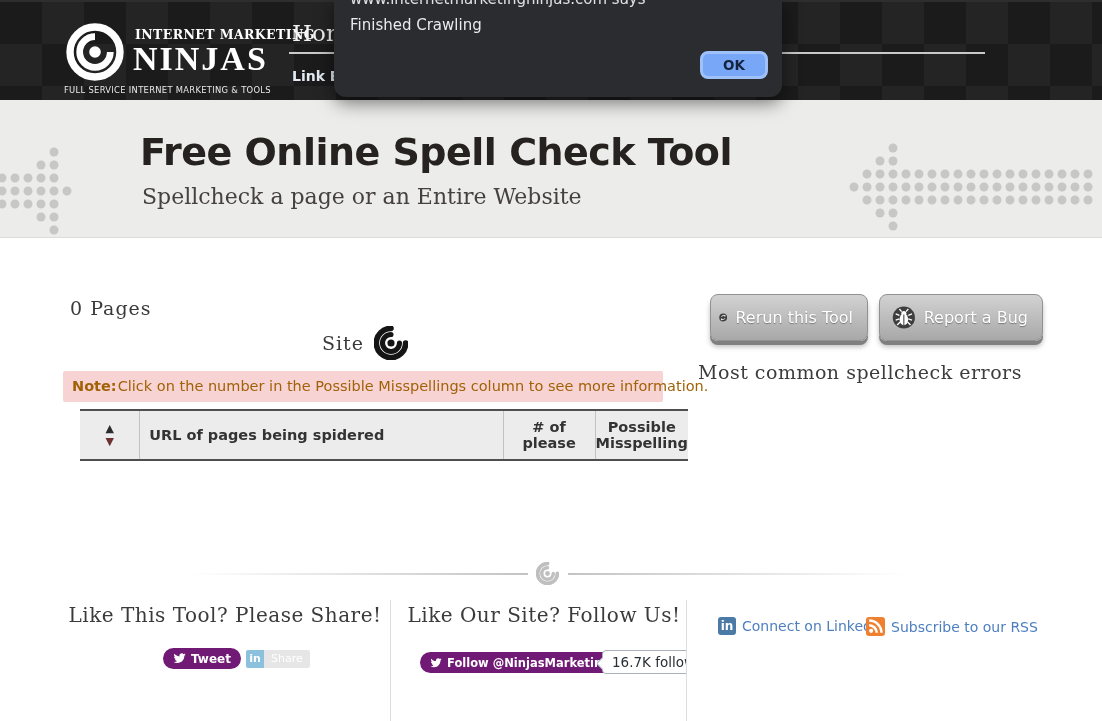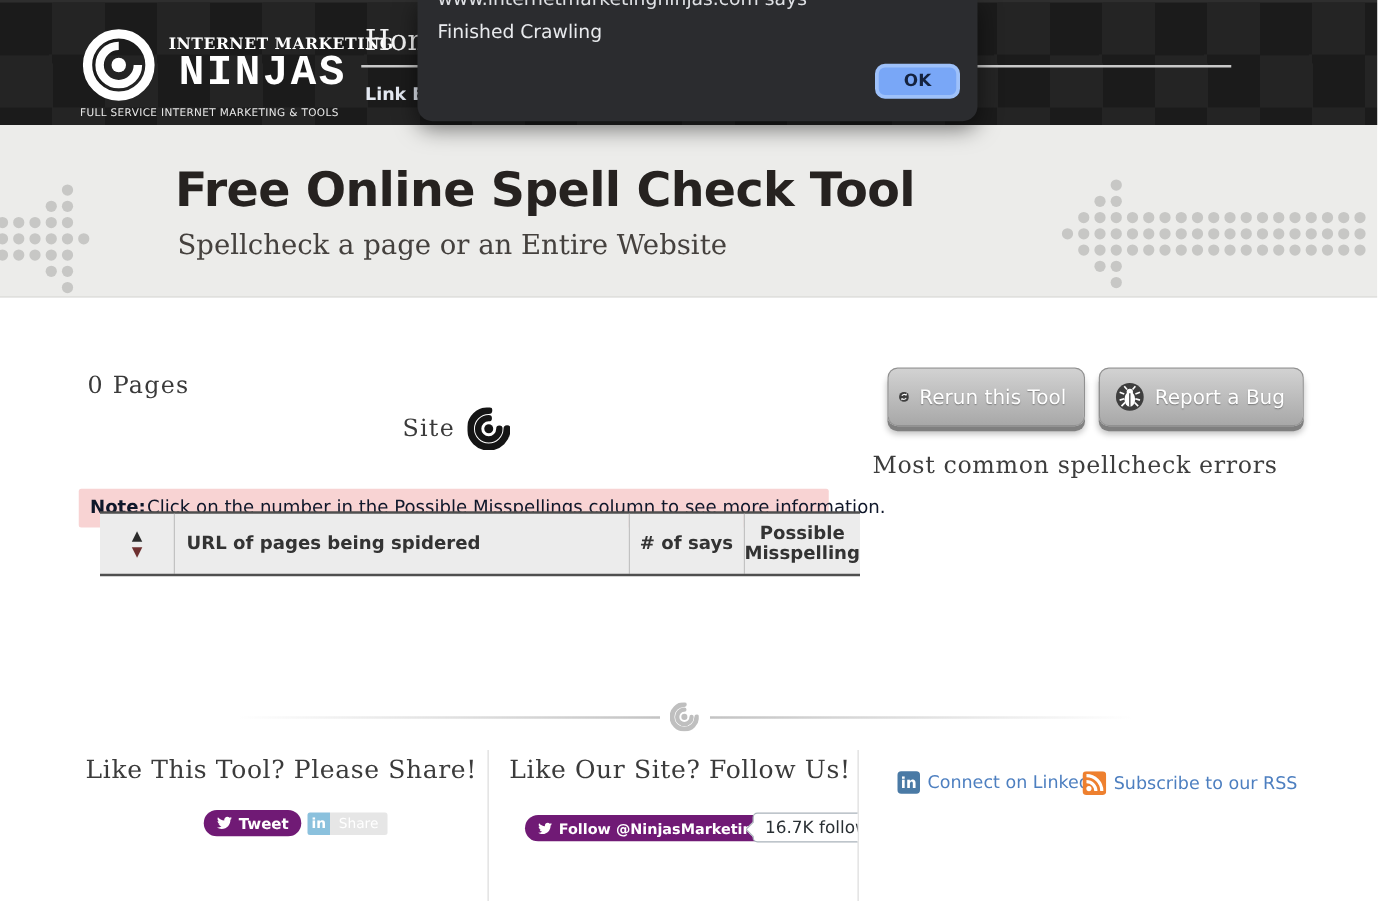--- a/index.html
+++ b/index.html
@@ -17,22 +17,22 @@
     background-size:84px 84px;
     border-top:2px solid #2e2e2e;
   }
   .logo-icon { position:absolute; left:66px; top:21px; }
   .logo-top {
     position:absolute; left:135px; top:25px; width:122px;
     font-family:"DejaVu Serif", serif; font-weight:bold; font-size:12.5px;
     letter-spacing:.4px; color:#fff; text-align:center; white-space:nowrap;
   }
   .logo-name {
-    position:absolute; left:143px; top:38px; width:124px;
-    font-family:Liberation Mono, monospace; font-weight:bold; font-size:34px;
+    position:absolute; left:133px; top:38px; width:124px;
+    font-family:Liberation Serif, serif; font-weight:bold; font-size:34px;
     letter-spacing:2px; color:#fff; text-align:center;
   }
   .logo-tagline {
     position:absolute; left:64px; top:83px; width:196px;
     font-size:8.4px; letter-spacing:.3px; color:#e9e9e9; text-align:center; white-space:nowrap;
   }
   .nav-home {
     position:absolute; left:292px; top:18px;
     font-family:"DejaVu Serif", serif; font-size:23px; color:#f3f3f3; white-space:nowrap;
     cursor:pointer;
@@ -101,21 +101,21 @@
   .most-common {
     position:absolute; left:698px; top:361px;
     font-family:"DejaVu Serif", serif; font-size:19px; letter-spacing:.5px; color:#3d3d3d;
     cursor:pointer;
   }
 
   
   .note-bar {
     position:absolute; left:63px; top:371px; width:600px; height:31px;
     background:#f8d3d3; border-radius:2px;
-    font-size:14.5px; color:#0f172a; line-height:31px; padding-left:9px; white-space:nowrap;margin-top:20px;
+    font-size:14.5px; color:#a16207; line-height:31px; padding-left:9px; white-space:nowrap;
   }
   .note-bar b { margin-right:1px; }
 
   
   #spider-table {
     position:absolute; left:80px; top:409px; width:608px;
     border-collapse:collapse;
   }
   #spider-table th {
     background:#ececec; border-top:2px solid #4f4f4f; border-bottom:2px solid #4f4f4f;
@@ -291,21 +291,21 @@
   <div class="note-bar"><b>Note:</b><span>Click on the number in the Possible Misspellings column to see more information.</span></div>
 
   <table id="spider-table">
     <thead>
       <tr>
         <th class="th-sort">
           <span class="sort-up">▲</span>
           <span class="sort-down">▼</span>
         </th>
         <th class="th-url">URL of pages being spidered</th>
-        <th class="th-words"># of says</th>
+        <th class="th-words"># of please</th>
         <th class="th-poss">Possible Misspelling</th>
       </tr>
     </thead>
   </table>
 
 
   <div class="divider-line dl-left"></div>
   <svg class="divider-spiral" width="23" height="23" viewBox="0 0 36 36">
     <path d="M18 2.5 A15.5 15.5 0 1 0 33.5 18" fill="none" stroke="#bfbfbf" stroke-width="6" stroke-linecap="round"></path>
     <path d="M18 9 A9 9 0 1 0 27 18" fill="none" stroke="#bfbfbf" stroke-width="5.4" stroke-linecap="round"></path>

